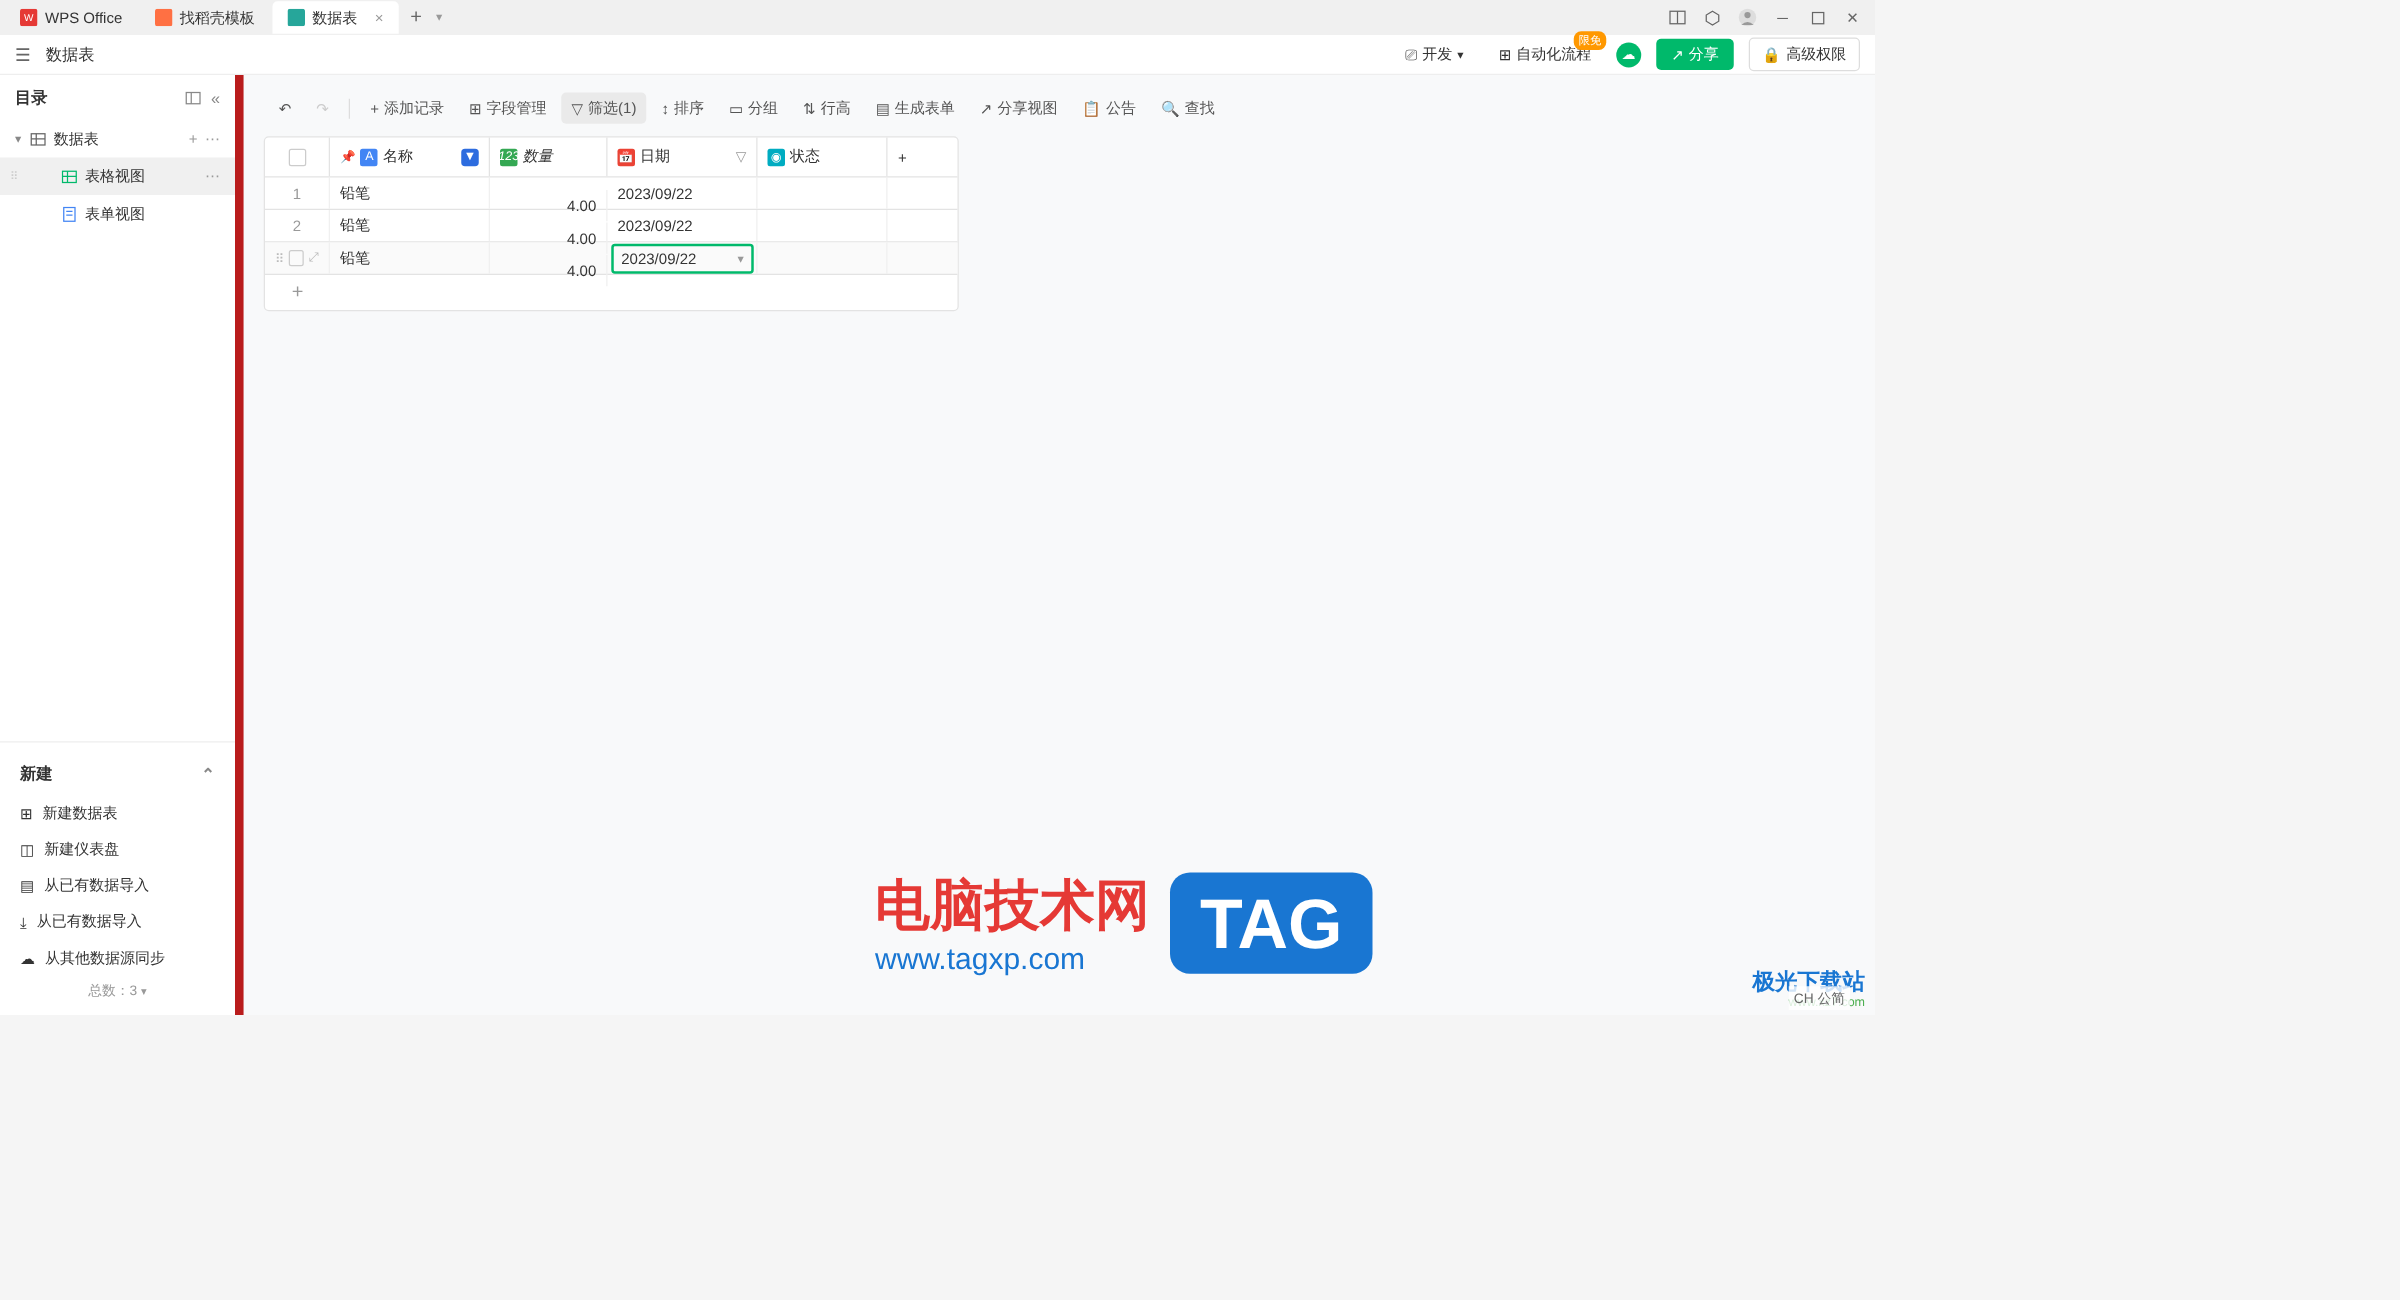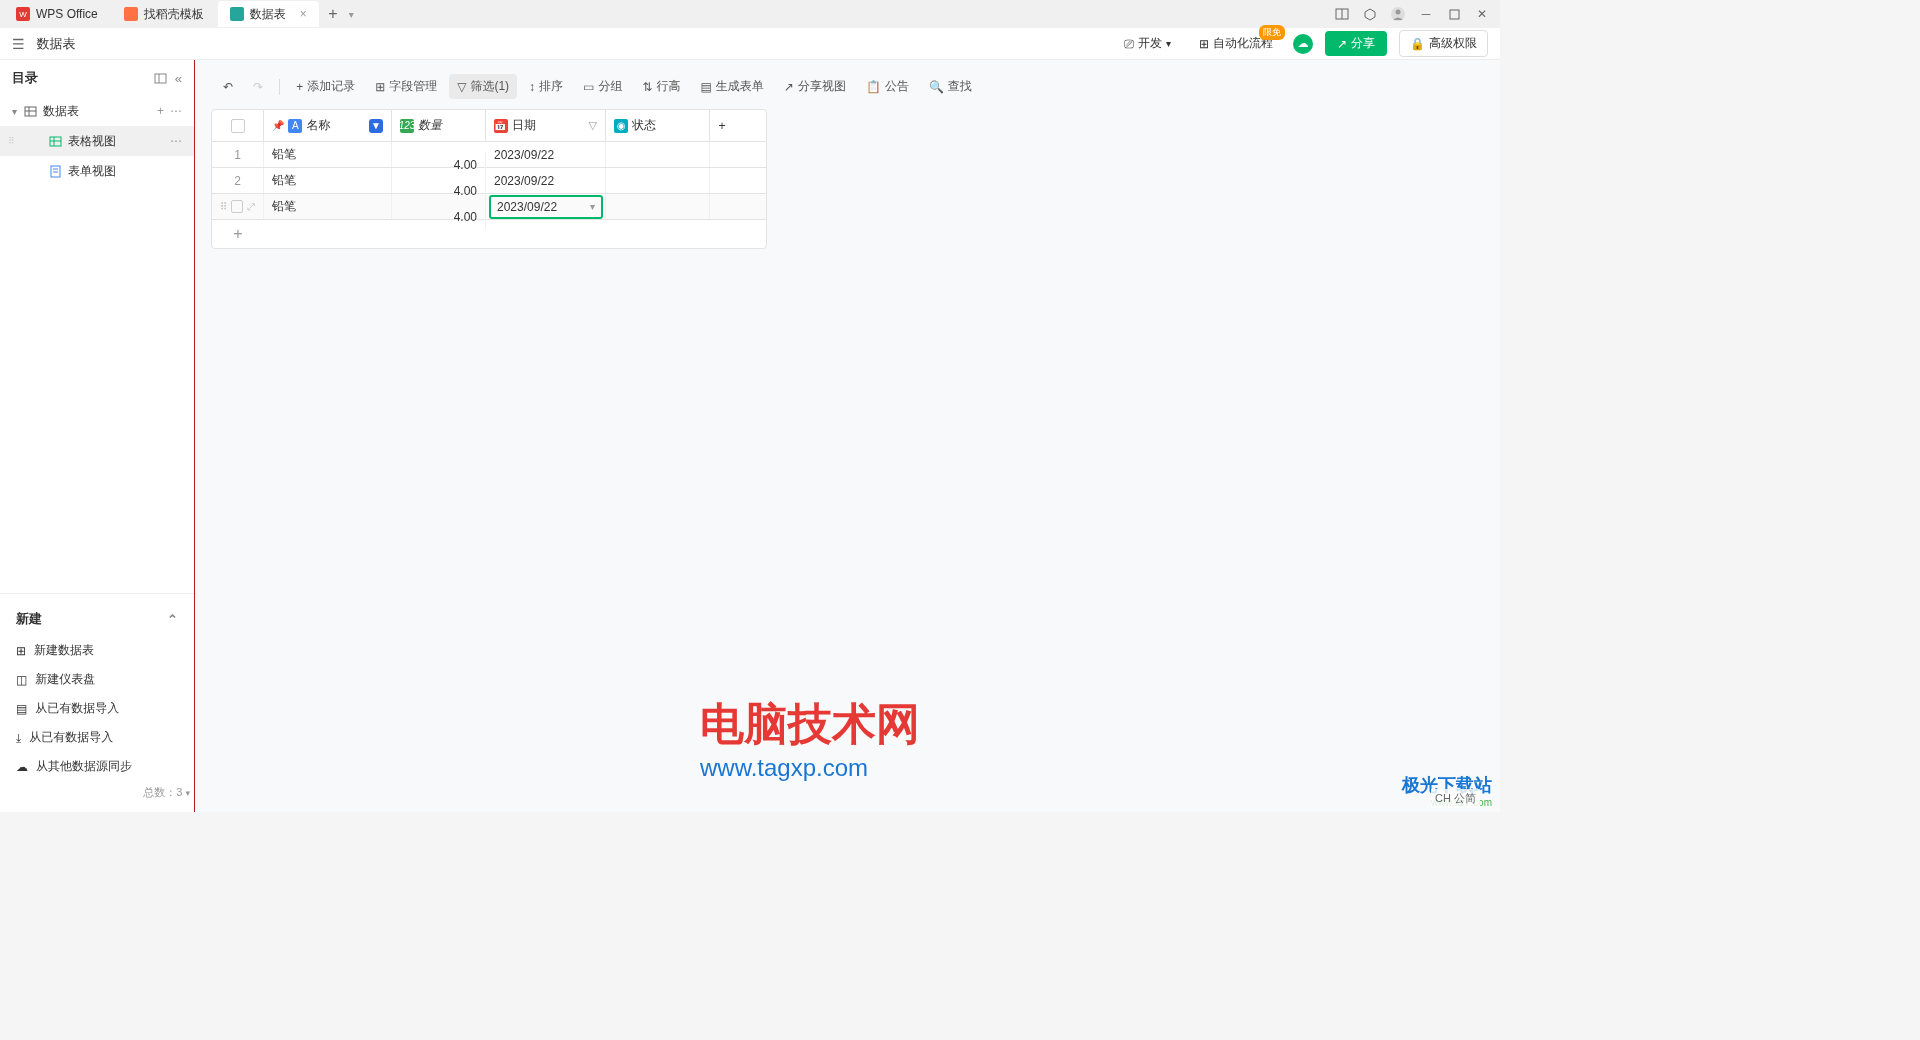--- a/index.html
+++ b/index.html
@@ -23,36 +23,36 @@
 .sub-action { display: flex; align-items: center; gap: 4px; font-size: 12px; color: #333; padding: 4px 8px; border-radius: 4px; position: relative; }
 .badge-free { position: absolute; top: -6px; right: -4px; background: #ff9800; color: #fff; font-size: 9px; padding: 1px 4px; border-radius: 6px; }
 .share-btn { background: #00b96b; color: #fff; padding: 4px 12px; border-radius: 4px; }
 .perm-btn { border: 1px solid #ddd; padding: 4px 10px; border-radius: 4px; }
 .cloud-icon { width: 20px; height: 20px; background: #00b96b; border-radius: 50%; display: flex; align-items: center; justify-content: center; color: #fff; font-size: 11px; }
 
 
 .main { display: flex; height: calc(812px - 60px); }
 
 
-.sidebar { width: 195px; background: #fff; border-right: 1px solid #b91c1c; display: flex; flex-direction: column; }
+.sidebar { width: 195px; background: #fff; border-right: 7px solid #b91c1c; display: flex; flex-direction: column; }
 .sidebar-header { height: 36px; display: flex; align-items: center; padding: 0 12px; gap: 8px; }
 .sidebar-title { font-size: 13px; font-weight: 600; color: #333; flex: 1; }
 .sidebar-icon-btn { color: #888; font-size: 13px; }
 .tree-item { display: flex; align-items: center; height: 30px; padding: 0 12px; font-size: 12px; color: #333; gap: 6px; }
 .tree-item.indent2 { padding-left: 48px; }
 .tree-item.selected { background: #f0f0f0; }
 .tree-icon { width: 14px; height: 14px; display: flex; align-items: center; justify-content: center; }
 .tree-spacer { flex: 1; }
 .tree-actions { display: flex; gap: 6px; color: #999; font-size: 12px; }
 
 .sidebar-bottom { margin-top: auto; border-top: 1px solid #eee; padding: 8px 0; }
 .new-section { display: flex; align-items: center; padding: 8px 16px; font-size: 13px; font-weight: 600; color: #333; }
 .new-section-chevron { margin-left: auto; color: #888; }
 .new-item { display: flex; align-items: center; padding: 6px 16px; font-size: 12px; color: #333; gap: 8px; }
-.footer-text { font-size: 11px; color: #999; text-align: right; padding: 4px 4px; }
+.footer-text { font-size: 11px; color: #999; text-align: center; padding: 4px 4px; }
 
 
 .content { flex: 1; background: #f8f9fa; padding: 8px; display: flex; flex-direction: column; }
 .toolbar { display: flex; align-items: center; gap: 4px; padding: 6px 12px; }
 .tool-btn { display: flex; align-items: center; gap: 4px; font-size: 12px; color: #555; padding: 4px 8px; border-radius: 4px; }
 .tool-btn.active { background: #eaeaea; }
 .tool-sep { width: 1px; height: 16px; background: #ddd; margin: 0 4px; }
 
 
 .table-wrap { background: #fff; border: 1px solid #e3e3e3; border-radius: 4px; margin: 4px 8px; width: 556px; }
@@ -390,18 +390,19 @@
       <div class="add-row">+</div>
     </div>
   </div>
 </div>
 
 <div class="watermark">
   <div class="wm-text">
     <div class="wm-cn">电脑技术网</div>
     <div class="wm-url">www.tagxp.com</div>
   </div>
+  <div class="wm-tag">TAG</div>
 </div>
 <div class="wm-corner">
   <div class="wm-corner-cn">极光下载站</div>
   <div class="wm-corner-url">www.xz7.com</div>
 </div>
 <div class="ime-status">CH 公简</div>
 
 </body></html>

